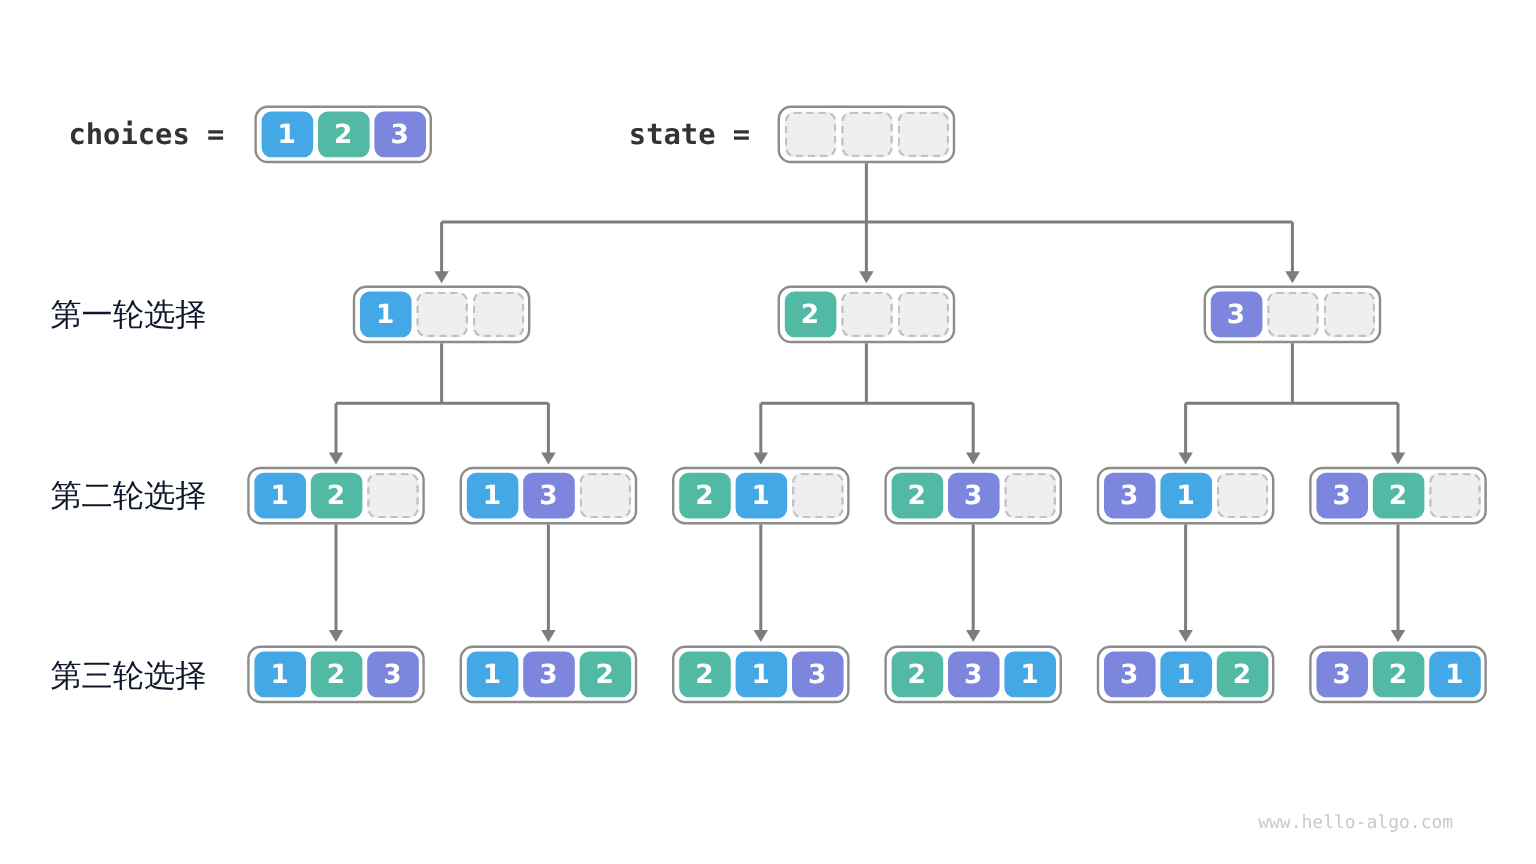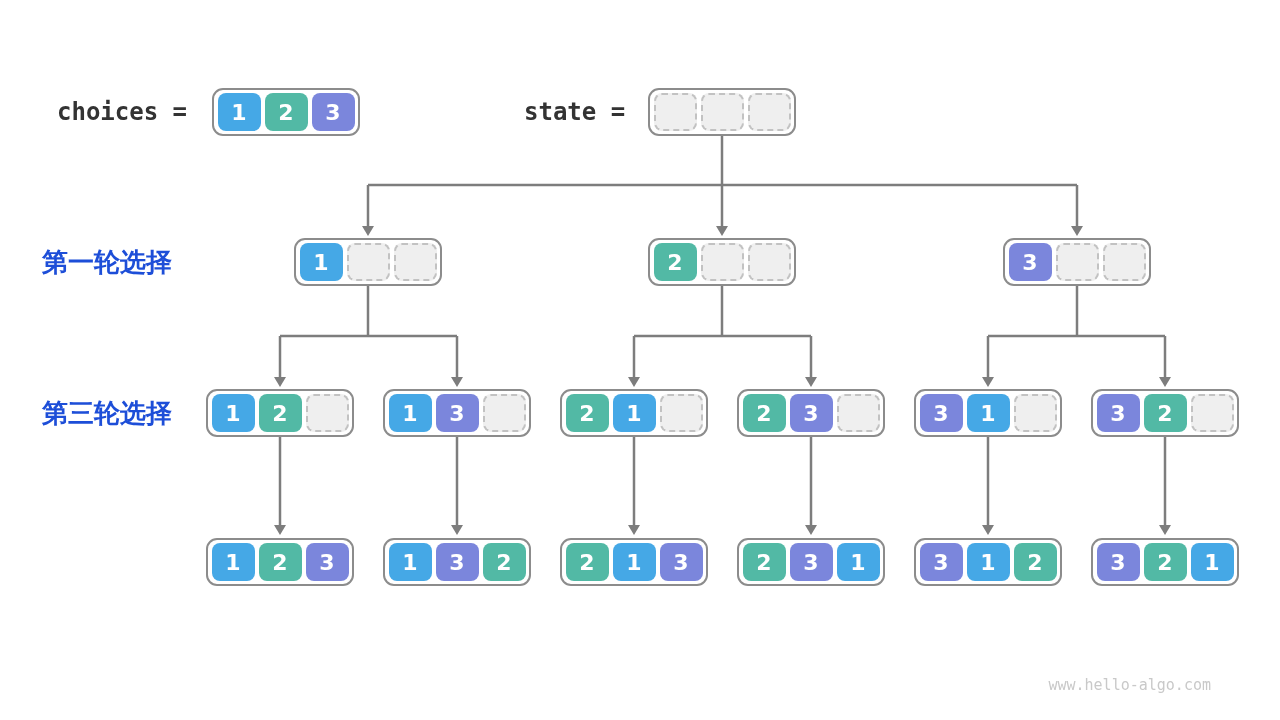--- a/index.html
+++ b/index.html
@@ -17,21 +17,21 @@
     width:43px; height:38px; border-radius:8px; box-sizing:border-box;
     display:flex; align-items:center; justify-content:center;
     font-family:"DejaVu Sans", sans-serif; font-weight:700; font-size:22px; color:#ffffff;
   }
   .cell.empty { background:#efefef; border:2px dashed #c2c2c2; }
   .mono-label {
     position:absolute; font-family:"DejaVu Sans Mono", monospace;
     font-weight:700; font-size:24px; line-height:30px; color:#333333; white-space:pre;
   }
   .cjk-label {
-    position:absolute; font-size:26px; line-height:30px; color:#1d4ed8; font-weight:700;
+    position:absolute; font-size:26px; line-height:30px; color:#0f172a; font-weight:400;
   }
   .watermark {
     position:absolute; top:676px; right:54px;
     font-family:"DejaVu Sans Mono", monospace; font-size:15px; color:#c9c9c9;
   }
 </style>
 </head>
 <body>
 
 <div class="canvas">
@@ -82,21 +82,22 @@
       <polygon points="805,525 817,525 811,535"></polygon>
       <polygon points="982,525 994,525 988,535"></polygon>
       <polygon points="1159,525 1171,525 1165,535"></polygon>
     </g>
   </svg>
 
   <div class="mono-label" style="left:57px; top:97px;">choices =</div>
   <div class="mono-label" style="left:524px; top:97px;">state =</div>
 
   <div class="cjk-label" style="left:42px; top:247px;">第一轮选择</div>
-  <div class="cjk-label" style="left:42px; top:398px;">第三轮选择</div>
+  <div class="cjk-label" style="left:42px; top:398px;">第二轮选择</div>
+  <div class="cjk-label" style="left:42px; top:548px;">第三轮选择</div>
 
   <div class="box" style="left:212px; top:88px;">
     <span class="cell" style="background: rgb(69, 168, 230);">1</span>
     <span class="cell" style="background: rgb(82, 185, 165);">2</span>
     <span class="cell" style="background: rgb(123, 134, 220);">3</span>
   </div>
 
   <div class="box" style="left:648px; top:88px;">
     <span class="cell empty"></span>
     <span class="cell empty"></span>

